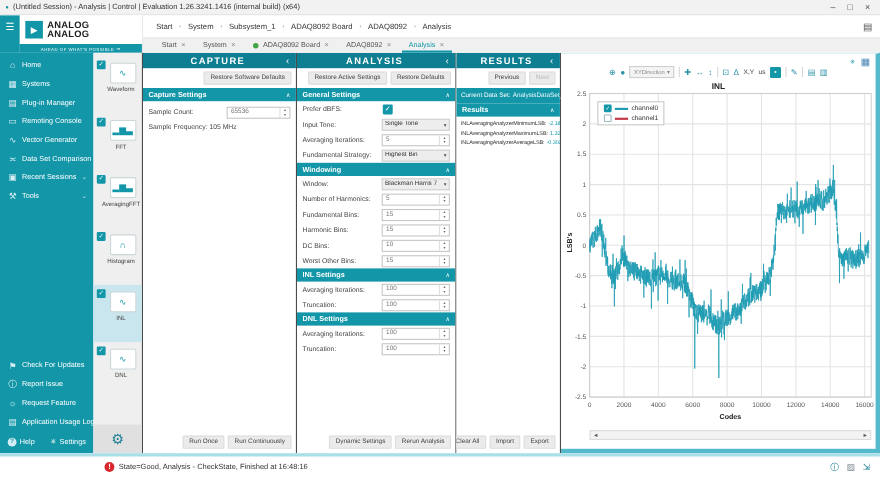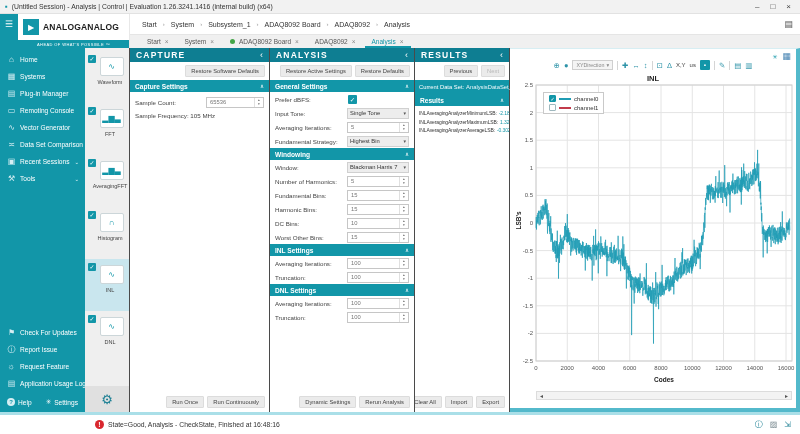--- a/index.html
+++ b/index.html
@@ -12,21 +12,21 @@
   .title-text{flex:1;font-size:6.8px;color:#333;white-space:nowrap}
   .winctrls{display:flex;gap:11px;padding-right:4px;color:#444;font-size:8px}
   .winctrls span{cursor:default}
 
   
   .header-row{height:34px;display:flex;background:#fff}
   .menu-strip{width:18px;background:#1296a8;color:#fff;display:flex;justify-content:center;padding-top:5px;font-size:9px}
   .brand{width:112px;display:flex;flex-direction:column;border-right:1px solid #e8e8e8}
   .brand-top{flex:1;display:flex;align-items:center;gap:4px;padding:2px 5px;background:#fff}
   .brand-mark{width:16px;height:16px;background:#1296a8;color:#fff;display:flex;align-items:center;justify-content:center;font-size:8px;flex:none}
-  .brand-text{display:flex;flex-direction:row;font-size:8.5px;font-weight:bold;color:#1d1d1d;line-height:1.02;letter-spacing:.2px}
+  .brand-text{display:flex;flex-direction:column;font-size:8.5px;font-weight:bold;color:#1d1d1d;line-height:1.02;letter-spacing:.2px}
   .brand-tagline{height:8px;background:#1296a8;color:#fff;font-size:4px;display:flex;align-items:center;justify-content:center;letter-spacing:.4px;white-space:nowrap}
   .nav-col{flex:1;display:flex;flex-direction:column;position:relative}
   .breadcrumb{height:20px;display:flex;align-items:center;gap:6px;padding:0 12px;font-size:7px}
   .crumb{color:#333}
   .crumb-sep{color:#999;font-size:6px}
   .open-icon{position:absolute;right:7px;top:5px;color:#555;font-size:9px}
   .tabrow{height:14px;background:#f0f0f0;border-top:1px solid #e5e5e5;display:flex;align-items:stretch;padding-left:10px;gap:2px}
   .tab{display:flex;align-items:center;gap:4px;padding:0 7px;font-size:6.5px;color:#555}
   .tab.active{color:#1296a8;box-shadow:inset 0 -2px 0 #1296a8}
   .tab-close{color:#888}
@@ -52,21 +52,21 @@
   .tv-icobox{width:24px;height:19px;background:#fff;border:1px solid #ccd6d9;border-radius:2px;color:#1296a8;display:flex;align-items:center;justify-content:center;font-size:8px;margin-left:9px}
   .tv-label{font-size:5.5px;color:#444;margin-top:3px;margin-left:6px}
   .tv-gear{margin-top:auto;height:26px;background:#e0e0e0;display:flex;align-items:center;justify-content:center;color:#1c7f93;font-size:13px}
 
   
   .panel{display:flex;flex-direction:column;border-right:1px solid #4a4a4a;background:#fff}
   .panel.capture{width:140px}
   .panel.analysis{width:145px}
   .panel.results{width:95px}
   .phead{height:14px;background:#0e7e92;color:#fff;display:flex;align-items:center;padding:0 6px;flex:none}
-  .ph-t{flex:1;font-size:8.5px;font-weight:bold;letter-spacing:1.2px}
+  .ph-t{flex:1;text-align:center;font-size:8.5px;font-weight:bold;letter-spacing:1.2px}
   .ph-c{font-size:9px}
   .pbtnrow{display:flex;justify-content:flex-end;gap:3px;padding:3px 4px;flex:none}
   .btn{background:#ebebeb;border:1px solid #dcdcdc;color:#444;font-size:5.8px;padding:2px 5px;border-radius:1px;white-space:nowrap}
   .btn.disabled{color:#b8b8b8}
   .secbar{height:12px;background:#1296a8;color:#fff;display:flex;align-items:center;padding:0 5px;flex:none}
   .secbar-t{flex:1;font-size:6.6px;font-weight:bold}
   .secbar-c{font-size:5.5px}
   .frow{display:flex;align-items:center;justify-content:space-between;padding:0 5px;height:14px;flex:none}
   .flabel{font-size:6.2px;color:#444;white-space:nowrap}
   .fcheck{width:9px;height:9px;background:#1296a8;color:#fff;font-size:6.5px;line-height:9px;text-align:center;border-radius:1px;margin-right:52px}

